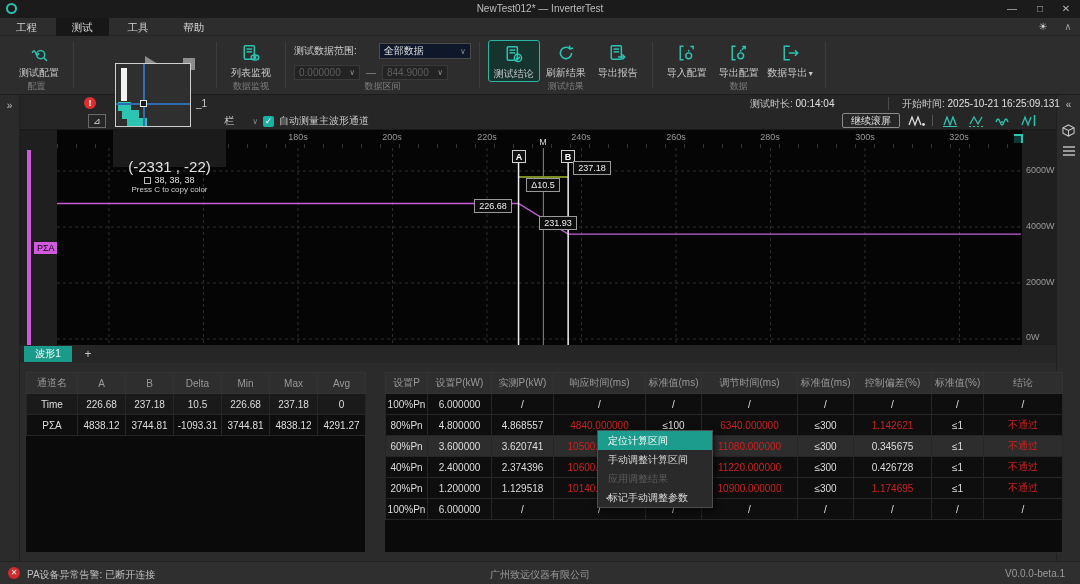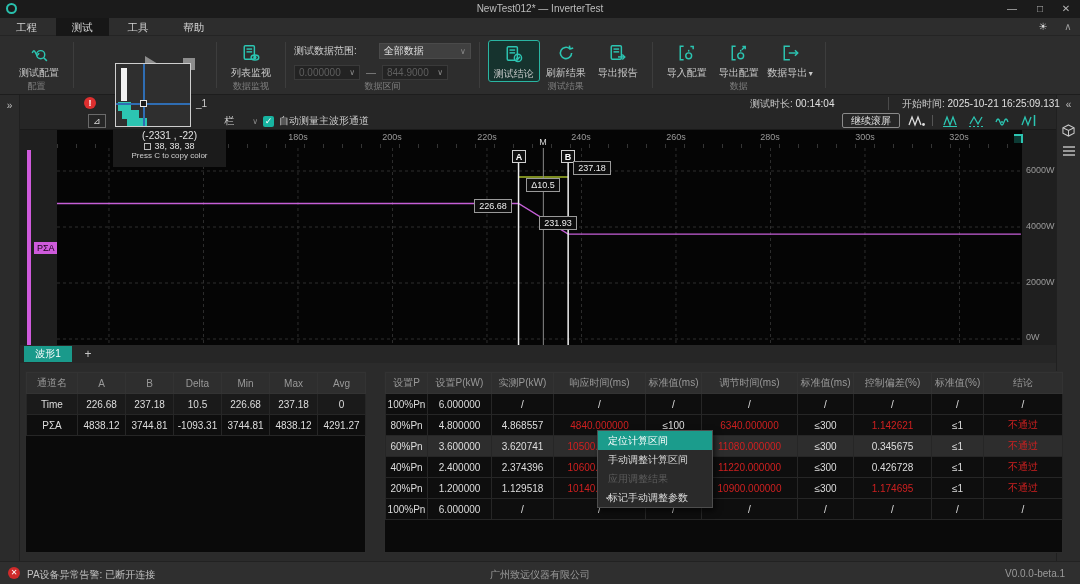--- a/index.html
+++ b/index.html
@@ -26,21 +26,21 @@
   .rgroup .glabel { position:absolute; left:0; bottom:1px; width:100%; text-align:center; color:#7f7f7f; font-size:9px; }
   .rsep { width:1px; background:#3d3d3d; margin:6px 0; }
   .rbtn { display:flex; flex-direction:column; align-items:center; width:52px; padding-top:2px; color:#c9c9c9; }
   .rbtn .ric { height:22px; display:flex; align-items:center; justify-content:center; }
   .rbtn .rlb { font-size:10px; margin-top:2px; white-space:nowrap; }
   .rbtn.active { background:#16332e; border:1px solid #2ab5a2; border-radius:3px; }
   .playbtn, .stopbtn { width:38px; height:44px; display:flex; align-items:center; justify-content:center; margin-top:2px; }
   .tri { width:0; height:0; border-left:13px solid #8d8d8d; border-top:8px solid transparent; border-bottom:8px solid transparent; }
   .sq { width:12px; height:12px; background:#8d8d8d; }
   .field-row { display:flex; align-items:center; height:18px; margin-bottom:3px; }
-  .sel-box { display:flex; align-items:center; justify-content:space-between; width:92px; height:16px; background:#404040; border:1px solid #4a4a4a; padding:0 4px; color:#ddd; }
+  .sel-box { display:flex; align-items:center; justify-content:space-between; width:92px; height:16px; background:#0f172a; border:1px solid #4a4a4a; padding:0 4px; color:#ddd; }
   .spin { display:flex; align-items:center; justify-content:space-between; width:66px; height:15px; background:#232323; border:1px solid #3a3a3a; padding:0 4px; color:#5f5f5f; }
   .ddv { color:#8a8a8a; font-size:8px; margin-left:4px; }
 
   
   #chart-header { left:20px; top:95px; width:1036px; height:17px; background:#262626; }
   #chart-toolbar { left:20px; top:112px; width:1036px; height:18px; background:#262626; border-bottom:1px solid #1a1a1a; }
   #left-rail { left:0; top:95px; width:20px; height:466px; background:#2b2b2b; border-right:1px solid #202020; }
   #right-rail { left:1056px; top:95px; width:24px; height:466px; background:#2b2b2b; border-left:1px solid #202020; }
   .railbtn { color:#c0c0c0; text-align:center; }
   #alert-icon { left:64px; top:2px; width:12px; height:12px; background:#dd2f2f; border-radius:50%; color:#fff; text-align:center; line-height:12px; font-weight:bold; font-size:9px; }
@@ -100,21 +100,21 @@
   .cm-check { position:absolute; left:7px; top:0; font-size:9px; }
 
   
   #magnifier { left:115px; top:63px; width:76px; height:64px; border:1px solid #cfcfcf; background:#2f2f2f; overflow:hidden; z-index:40; }
   #mag-bar { position:absolute; left:5px; top:4px; width:6px; height:33px; background:#f2f2f2; }
   .mag-px { position:absolute; background:#2cc5b2; }
   #mag-hline { position:absolute; left:0; top:39px; width:76px; height:2px; background:#2f6db3; }
   #mag-vline { position:absolute; left:27px; top:0; width:2px; height:64px; background:#2f6db3; }
   #mag-center { position:absolute; left:24px; top:36px; width:7px; height:7px; border:1px solid #e8e8e8; background:#1b1b1b; }
   #mag-tip { left:113px; top:129px; width:113px; height:38px; background:#1b1b1b; color:#e2e2e2; text-align:center; z-index:40; padding-top:1px; }
-  #mag-tip .l1 { font-size:10px; }
+  #mag-tip .l1 { font-size:15px;margin-top:28px; }
   #mag-tip .l2 { font-size:9px; }
   #mag-tip .l3 { font-size:8px; color:#cfcfcf; }
   .swatch { display:inline-block; width:7px; height:7px; border:1px solid #bbb; vertical-align:-1px; margin-right:3px; }
 
   
   #statusbar { left:0; top:561px; width:1080px; height:23px; background:#2f2f2f; border-top:1px solid #222; }
   #alarm-icon { left:8px; top:5px; width:12px; height:12px; background:#d02a2a; border-radius:50%; color:#fff; font-size:8px; text-align:center; line-height:12px; }
   #alarm-text { left:27px; top:6px; color:#c0c0c0; }
   #company { left:0; top:6px; width:1080px; text-align:center; color:#9a9a9a; }
   #version { left:1005px; top:6px; color:#9a9a9a; }

